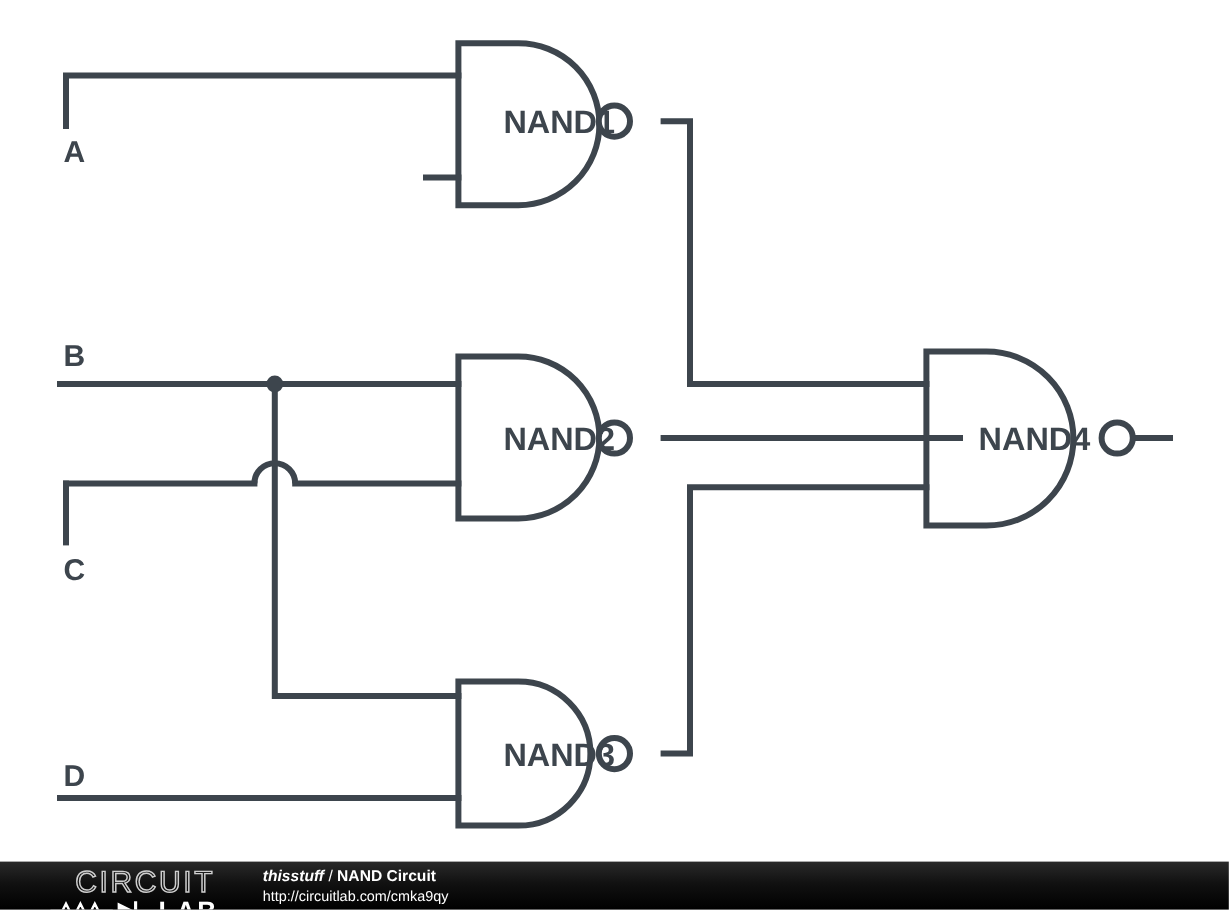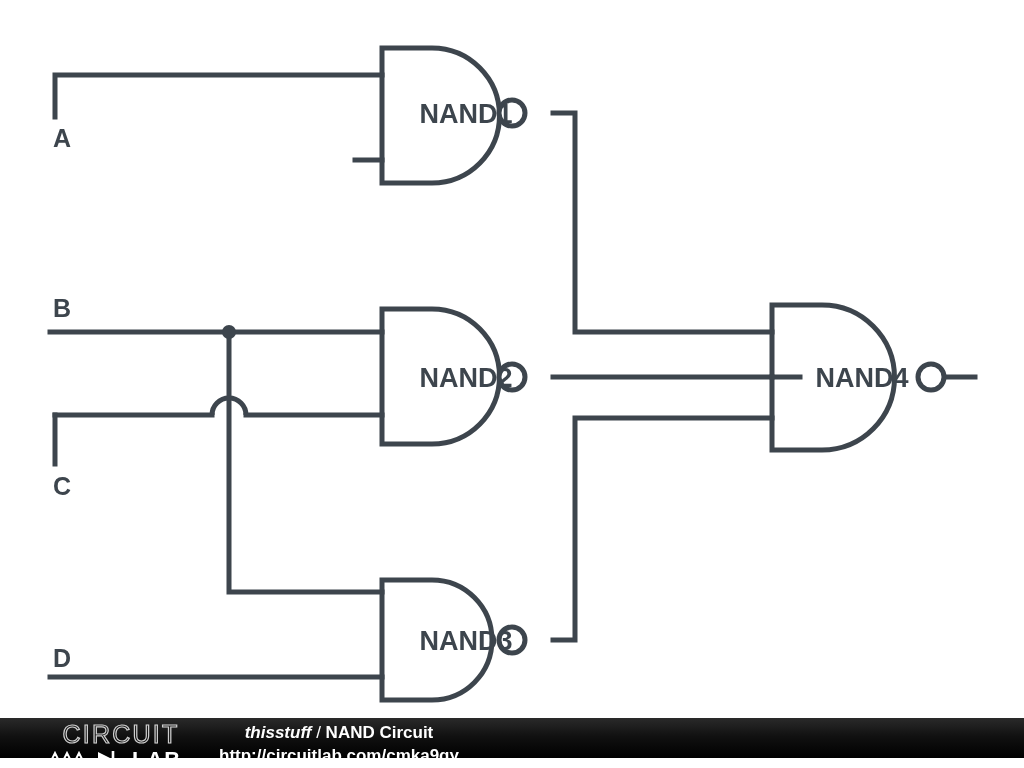--- a/index.html
+++ b/index.html
@@ -11,21 +11,21 @@
   body {
     width: 1024px;
     height: 768px;
     font-family: "Liberation Sans", sans-serif;
     overflow: hidden;
     position: relative;
   }
   #schematic-area {
     position: absolute;
     left: 0;
-    top: 12px;
+    top: 0;
     width: 1024px;
     height: 718px;
     background: #ffffff;
   }
   #schematic-svg {
     display: block;
     width: 1024px;
     height: 718px;
   }
   .wire {
@@ -90,38 +90,37 @@
     height: 44px;
   }
   #footer-text {
     position: absolute;
     left: 219px;
     top: 4px;
     color: #ffffff;
     line-height: 1.28;
   }
   #footer-line-1 {
-    font-size: 17px;
+    font-size: 13px;
     white-space: nowrap;
-    text-align: center;
   }
   #footer-line-1 .author {
     font-style: italic;
     font-weight: bold;
   }
   #footer-line-1 .sep {
     font-weight: normal;
     font-style: normal;
   }
   #footer-line-1 .doc-title {
     font-weight: bold;
   }
   #footer-line-2 {
-    font-size: 17px;
-    font-weight: bold;
+    font-size: 12px;
+    font-weight: normal;
     white-space: nowrap;
     margin-top: 1px;
   }
 </style>
 </head>
 <body>
 
 <div id="schematic-area">
   <svg id="schematic-svg" viewBox="0 0 1024 718" xmlns="http://www.w3.org/2000/svg">
 

